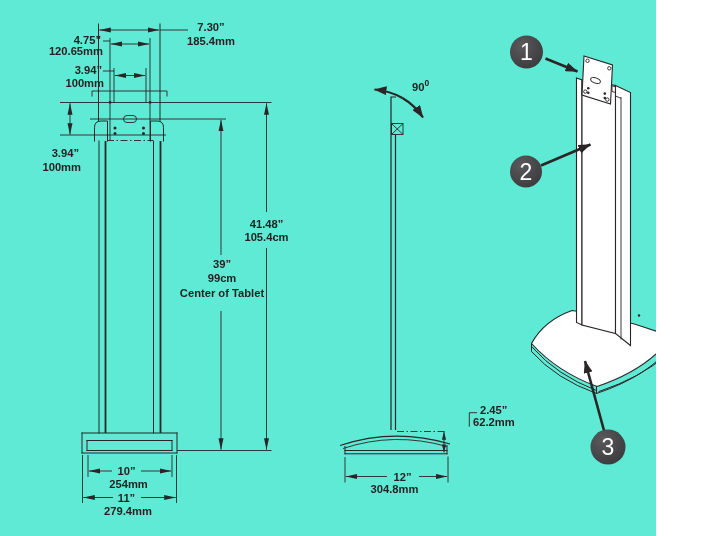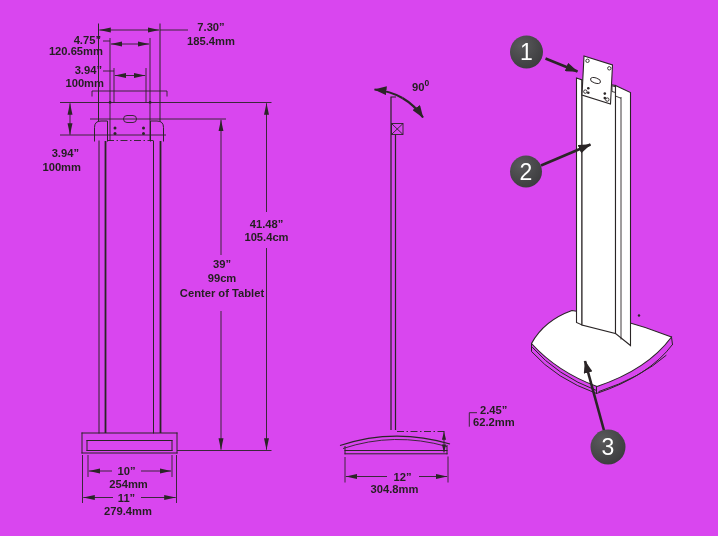--- a/index.html
+++ b/index.html
@@ -1,16 +1,16 @@
 <!DOCTYPE html>
 <html><head>
 <meta charset="utf-8">
 <style>
   html,body{margin:0;padding:0;background:#fff;}
-  #stage{position:relative;width:718px;height:536px;background:#d946ef;overflow:hidden;}
+  #stage{position:relative;width:656px;height:536px;background:#5eead4;overflow:hidden;}
   svg{display:block;}
   .ln{stroke:#2a2526;stroke-width:1;fill:none;stroke-linecap:square;}
   .ln09{stroke:#2a2526;stroke-width:.9;fill:none;}
   .thk{stroke:#2a2526;stroke-width:1.8;fill:none;}
   .mid12{stroke:#2a2526;stroke-width:1.2;fill:none;}
   .dim{stroke:#2a2526;stroke-width:.9;fill:none;}
   .dd{stroke:#2a2526;stroke-width:.9;fill:none;stroke-dasharray:7 2.5 1.5 2.5;}
   .fw{fill:#ffffff;stroke:#2a2526;stroke-width:1.1;}
   .solid{fill:#2a2526;stroke:none;}
   text.t{font:600 11.2px "Liberation Sans","DejaVu Sans",sans-serif;fill:#241f20;}

